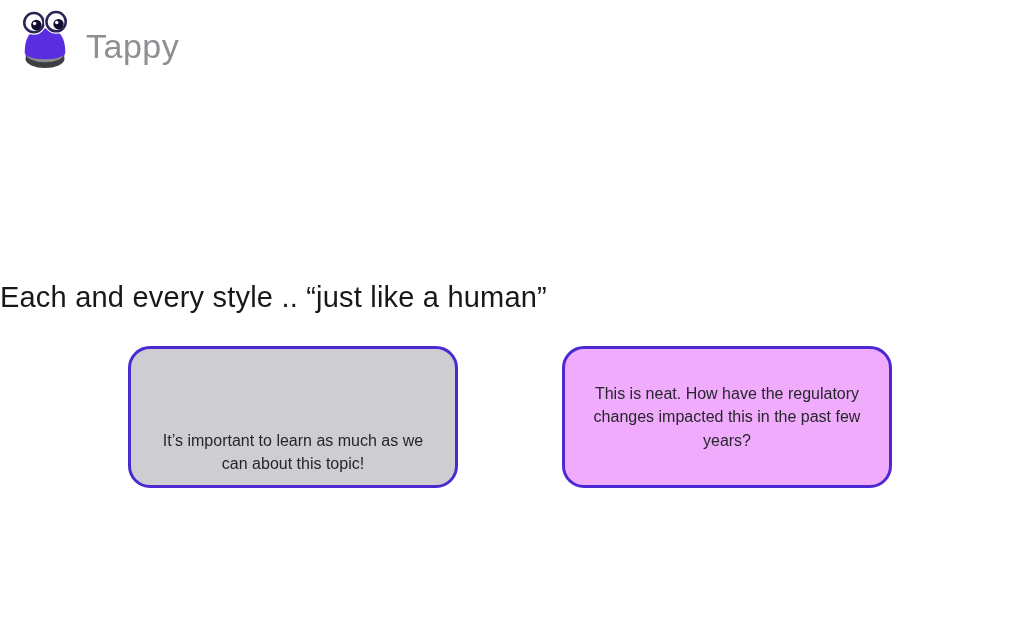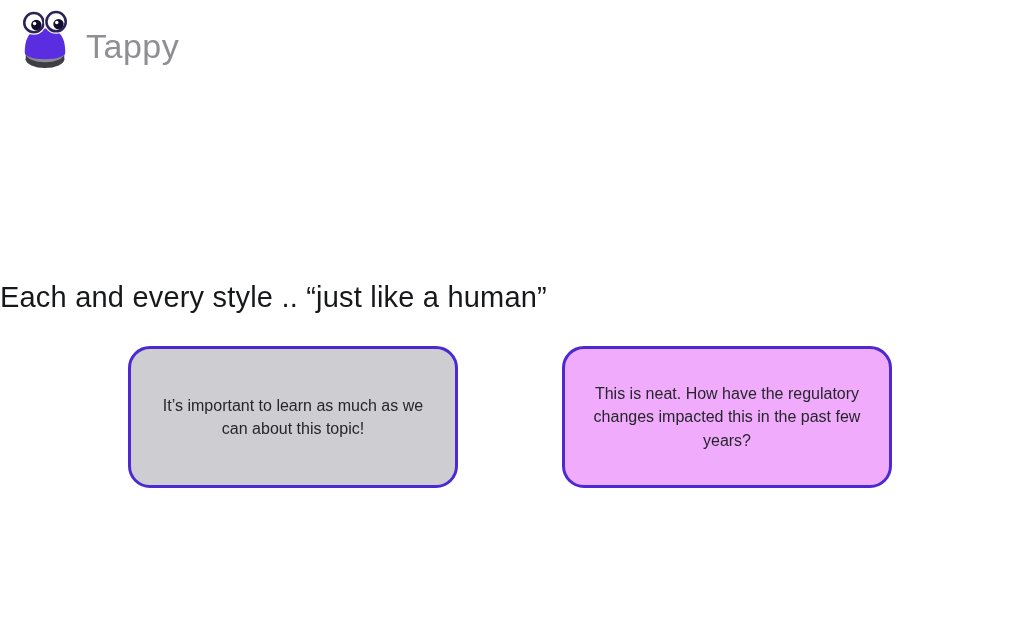--- a/index.html
+++ b/index.html
@@ -65,21 +65,21 @@
     top: 346px;
     width: 330px;
     height: 142px;
     border: 3.5px solid var(--accent-purple, #4B2AD2);
     border-radius: 22px;
     display: flex;
     align-items: center;
     justify-content: center;
     padding: 10px 20px;
   }
-  .bubble-them { left: 128px; background: var(--them-bubble-bg, #CECDD2); }
+  .bubble-them { left: 128px; background: var(--them-bubble-bg, #CECDD2); align-items: flex-end; }
   .bubble-us   { left: 546px; background: #f0abfc; margin-left: 16px; }
   .bubble-text {
     text-align: center;
     font-size: 16px;
     line-height: 1.45;
     color: #26262A;
     max-width: 292px;
   }
 
   

